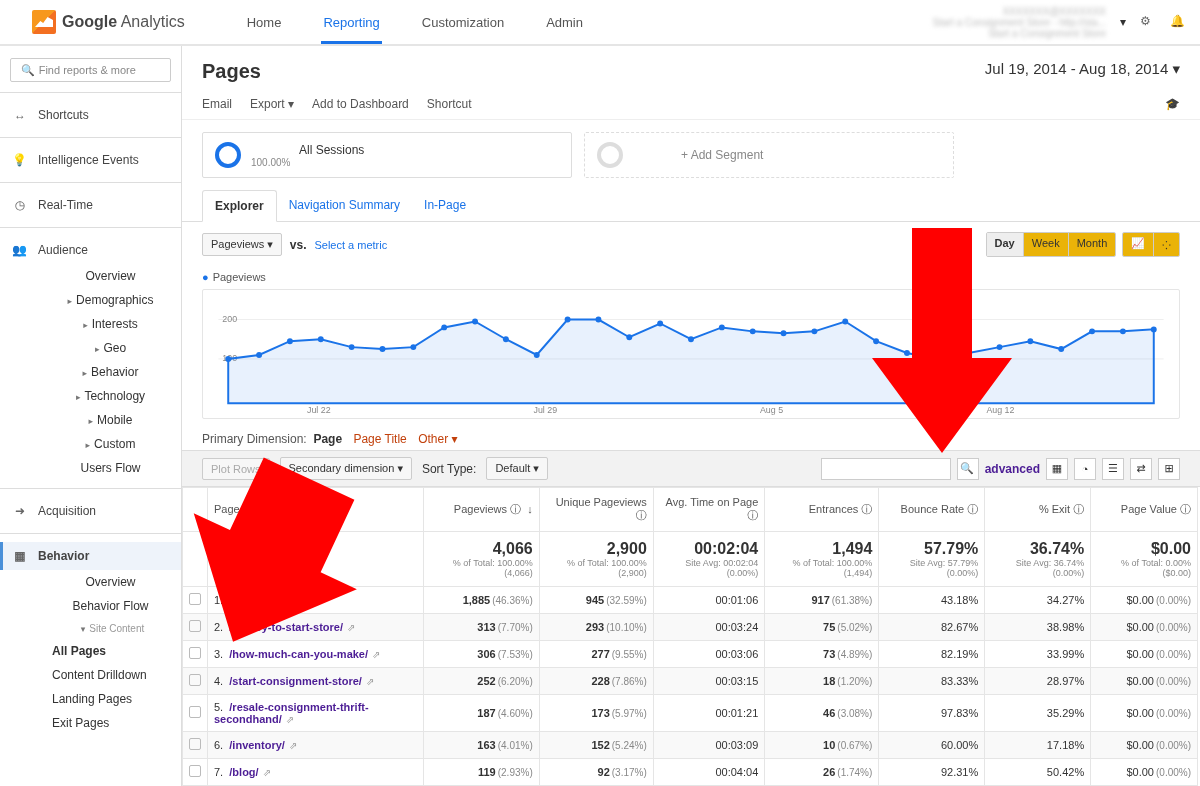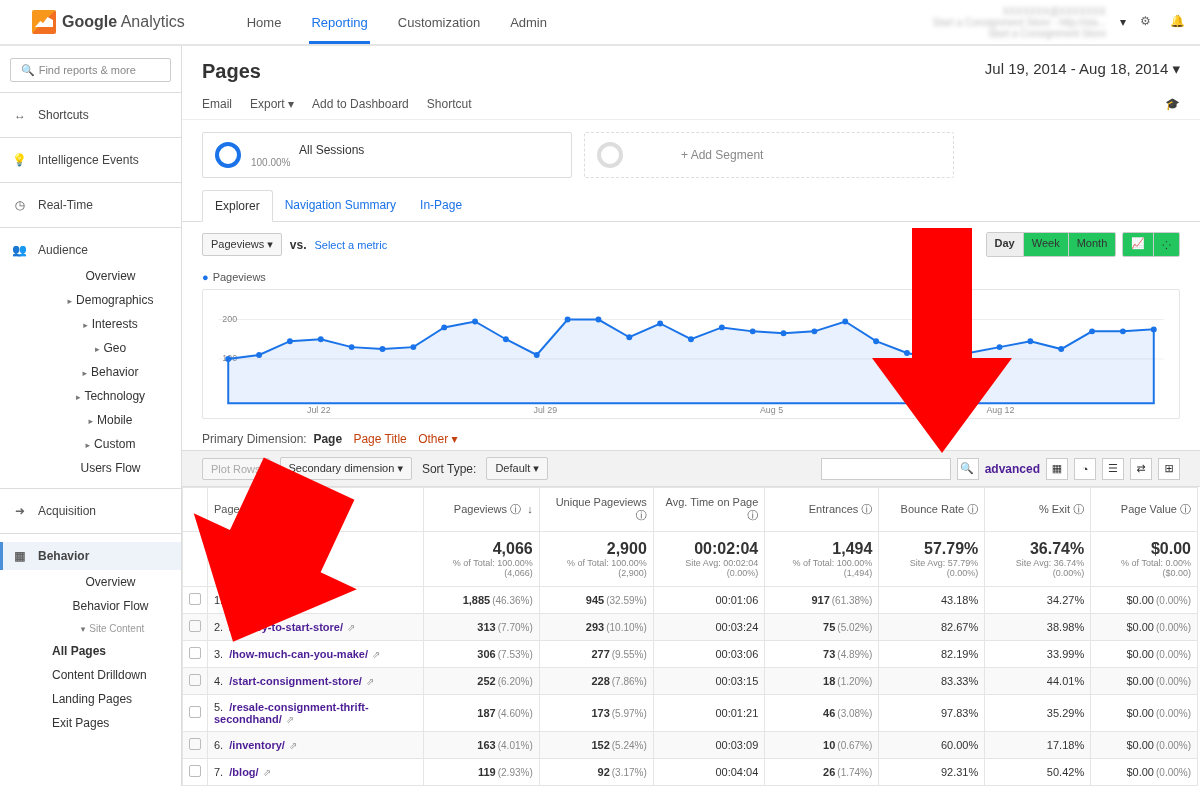--- a/index.html
+++ b/index.html
@@ -5,21 +5,21 @@
 * { box-sizing: border-box; margin: 0; padding: 0; }
 body { font-family: Arial, sans-serif; font-size: 12px; color: #333; background: #fff; width: 1200px; height: 786px; overflow: hidden; position: relative; }
 
 
 .topbar { height: 46px; border-bottom: 2px solid #e5e5e5; display: flex; align-items: center; padding: 0 14px; }
 .logo { display: flex; align-items: center; gap: 6px; padding-left: 18px; }
 .logo-icon { width: 24px; height: 24px; background: linear-gradient(135deg,#f7981d 0 50%,#f36f21 50%); border-radius: 2px; position: relative; }
 .logo-icon::after { content:''; position:absolute; left:3px; top:7px; width:18px; height:10px; background:#fff; clip-path:polygon(0 100%,30% 40%,45% 60%,70% 0,100% 30%,100% 100%); }
 .logo-text { font-size: 16px; color: #555; }
 .logo-text b { font-weight: 700; color: #444; }
-.topnav { display: flex; margin-left: 60px; gap: 26px; }
+.topnav { display: flex; margin-left: 60px; gap: 38px; }
 .topnav a { color: #555; text-decoration: none; font-size: 13px; padding: 14px 2px 12px; cursor: pointer; }
 .topnav a.active { color: #1a73e8; border-bottom: 3px solid #1a73e8; padding-bottom: 11px; }
 .topright { margin-left: auto; display: flex; align-items: center; gap: 14px; }
 .acct { font-size: 10px; text-align: right; color: #bbb; filter: blur(2px); }
 .gear, .bell { width: 16px; height: 16px; color: #666; }
 
 
 .layout { display: flex; height: calc(100% - 46px); }
 .sidebar { width: 182px; border-right: 1px solid #ddd; background: #fff; padding-top: 8px; overflow: hidden; }
 .search { margin: 4px 10px 10px; border: 1px solid #ccc; height: 24px; display: flex; align-items: center; padding: 0 6px; color: #888; border-radius: 2px; }
@@ -43,29 +43,29 @@
 .toolbar { display: flex; gap: 18px; padding: 8px 20px; font-size: 12px; color: #555; border-bottom: 1px solid #eee; }
 .toolbar a { cursor: pointer; }
 .segments { display: flex; gap: 12px; padding: 12px 20px; }
 .segcard { border: 1px solid #ddd; border-radius: 2px; min-width: 370px; height: 46px; display: flex; align-items: center; padding: 0 12px; gap: 10px; }
 .segcircle { width: 26px; height: 26px; border: 4px solid #1a73e8; border-radius: 50%; }
 .segcircle.empty { border-color: #ddd; }
 .seglbl { font-size: 12px; margin-left: 48px; }
 .segsub { font-size: 10px; color: #888; }
 .tabs { display: flex; padding: 0 20px; border-bottom: 1px solid #ddd; }
 .tabs a { padding: 8px 12px; font-size: 12px; color: #1a73e8; cursor: pointer; }
-.tabs a.active { border: 1px solid #ddd; border-bottom: 1px solid #fff; background: #fff; color: #333; font-weight: 400; margin-bottom: -1px; border-radius: 3px 3px 0 0; text-align: center; }
+.tabs a.active { border: 1px solid #ddd; border-bottom: 1px solid #fff; background: #fff; color: #333; font-weight: 700; margin-bottom: -1px; border-radius: 3px 3px 0 0; text-align: center; }
 
 .chartctl { display: flex; align-items: center; padding: 10px 20px; gap: 8px; }
 .dd { border: 1px solid #ccc; background: #f7f7f7; padding: 4px 8px; font-size: 11px; border-radius: 2px; cursor: pointer; }
 .vs { font-weight: 700; }
 .selmet { color: #1a73e8; cursor: pointer; font-size: 11px; }
 .chartright { margin-left: auto; display: flex; }
 .pillgrp { display: flex; border: 1px solid #ccc; border-radius: 2px; overflow: hidden; }
-.pill { padding: 4px 8px; font-size: 11px; border-right: 1px solid #ccc; cursor: pointer; background: #22c55e; }
+.pill { padding: 4px 8px; font-size: 11px; border-right: 1px solid #ccc; cursor: pointer; background: #eab308; }
 .pill:last-child { border-right: none; }
 .pill.active { background: #eee; font-weight: 700; }
 
 .chart { padding: 0 20px; }
 .legend { font-size: 11px; color: #555; padding: 4px 0 6px; }
 .legend::before { content:'●'; color:#1a73e8; margin-right:4px; }
 .svg { width: 100%; height: 130px; border: 1px solid #e5e5e5; border-radius: 2px; }
 
 .dim { padding: 10px 20px 4px; font-size: 12px; color: #555; }
 .dim b { color: #333; }
@@ -378,21 +378,21 @@
             <td class="num">$0.00<span class="pct">(0.00%)</span></td>
           </tr>
           <tr>
             <td><span class="chk"></span></td>
             <td>4. &nbsp;<span class="link">/start-consignment-store/</span><span class="open">⇗</span></td>
             <td class="num"><b>252</b><span class="pct">(6.20%)</span></td>
             <td class="num"><b>228</b><span class="pct">(7.86%)</span></td>
             <td class="num">00:03:15</td>
             <td class="num"><b>18</b><span class="pct">(1.20%)</span></td>
             <td class="num">83.33%</td>
-            <td class="num">44.01%</td>
+            <td class="num">28.97%</td>
             <td class="num">$0.00<span class="pct">(0.00%)</span></td>
           </tr>
           <tr>
             <td><span class="chk"></span></td>
             <td>5. &nbsp;<span class="link">/resale-consignment-thrift-secondhand/</span><span class="open">⇗</span></td>
             <td class="num"><b>187</b><span class="pct">(4.60%)</span></td>
             <td class="num"><b>173</b><span class="pct">(5.97%)</span></td>
             <td class="num">00:01:21</td>
             <td class="num"><b>46</b><span class="pct">(3.08%)</span></td>
             <td class="num">97.83%</td>

